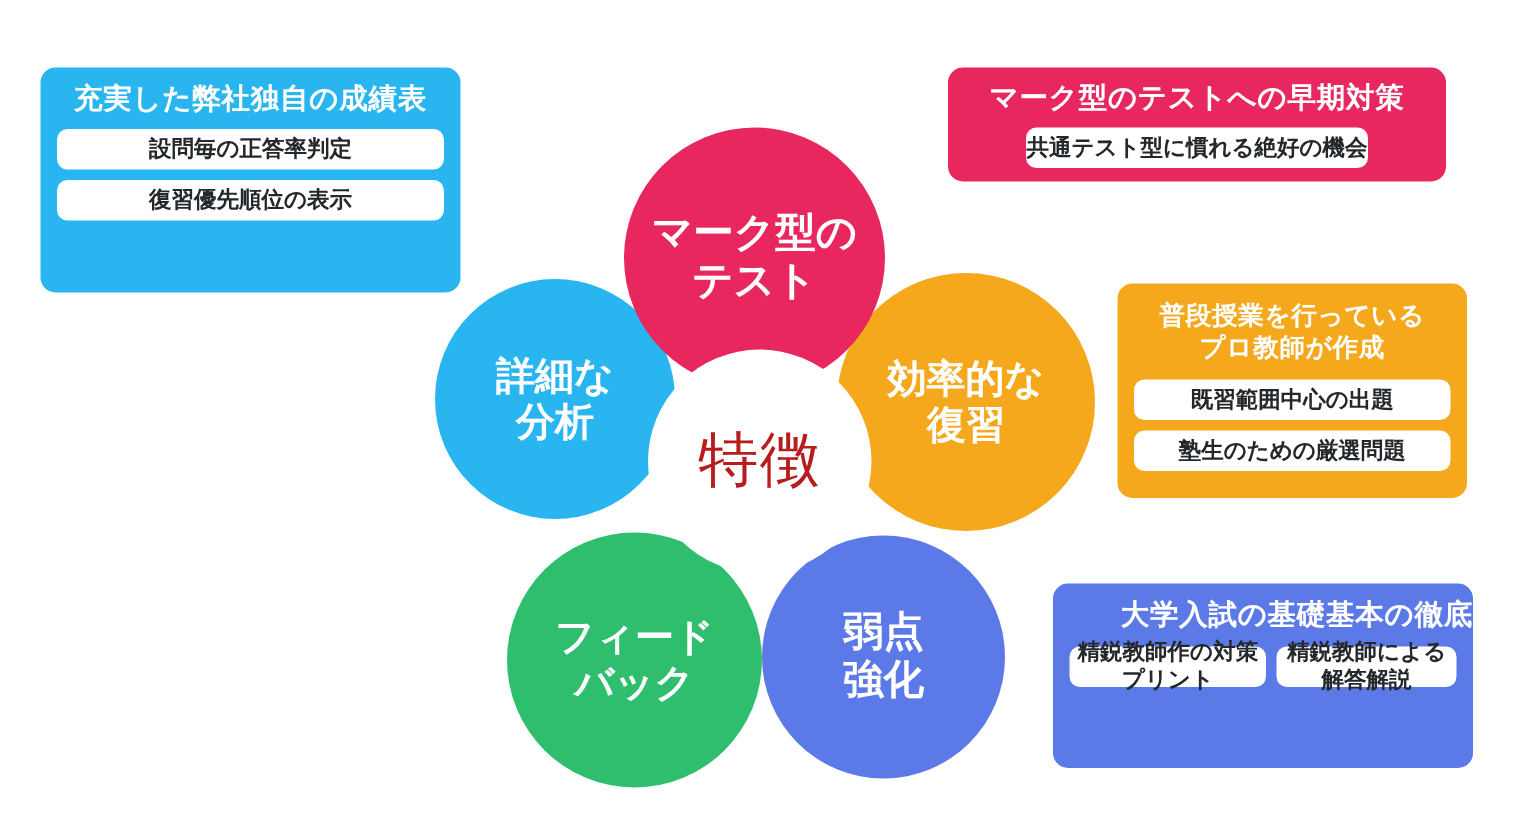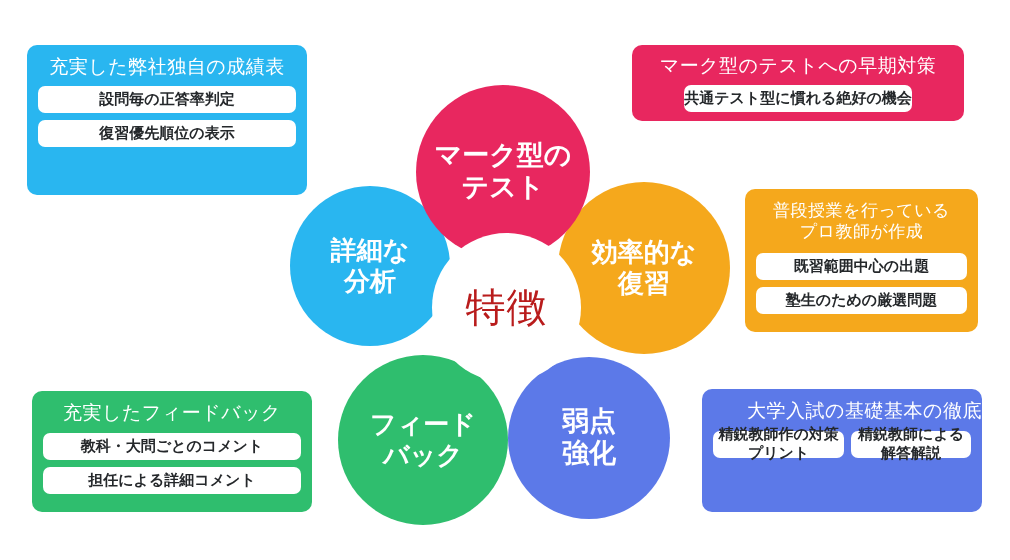--- a/index.html
+++ b/index.html
@@ -20,21 +20,21 @@
 
   
   .callout {
     position: absolute;
     box-sizing: border-box;
     border-radius: 10px;
     padding: 0;
   }
   .callout-title {
     color: #ffffff;
-    font-weight: normal;
+    font-weight: bold;
     text-align: center;
     letter-spacing: 0.5px;
     line-height: 1.25;
   }
   .pill {
     background: #ffffff;
     border-radius: 7px;
     color: #25282b;
     text-align: center;
     font-weight: bold;
@@ -159,27 +159,20 @@
 
   <div class="callout" id="box-teacher">
     <div class="callout-title" style="white-space:pre-line">普段授業を行っている
 プロ教師が作成</div>
     <div class="pill-stack">
       <div class="pill">既習範囲中心の出題</div>
       <div class="pill">塾生のための厳選問題</div>
     </div>
   </div>
 
-  <div class="callout" id="box-feedback">
-    <div class="callout-title">充実したフィードバック</div>
-    <div class="pill-stack">
-      <div class="pill">教科・大問ごとのコメント</div>
-      <div class="pill">担任による詳細コメント</div>
-    </div>
-  </div>
 
   <div class="callout" id="box-exam">
     <div class="callout-title">大学入試の基礎基本の徹底</div>
     <div class="pill-stack">
       <div class="pill">精鋭教師作の対策プリント</div>
       <div class="pill">精鋭教師による解答解説</div>
     </div>
   </div>
 
   <div class="circle" id="circle-analysis">

